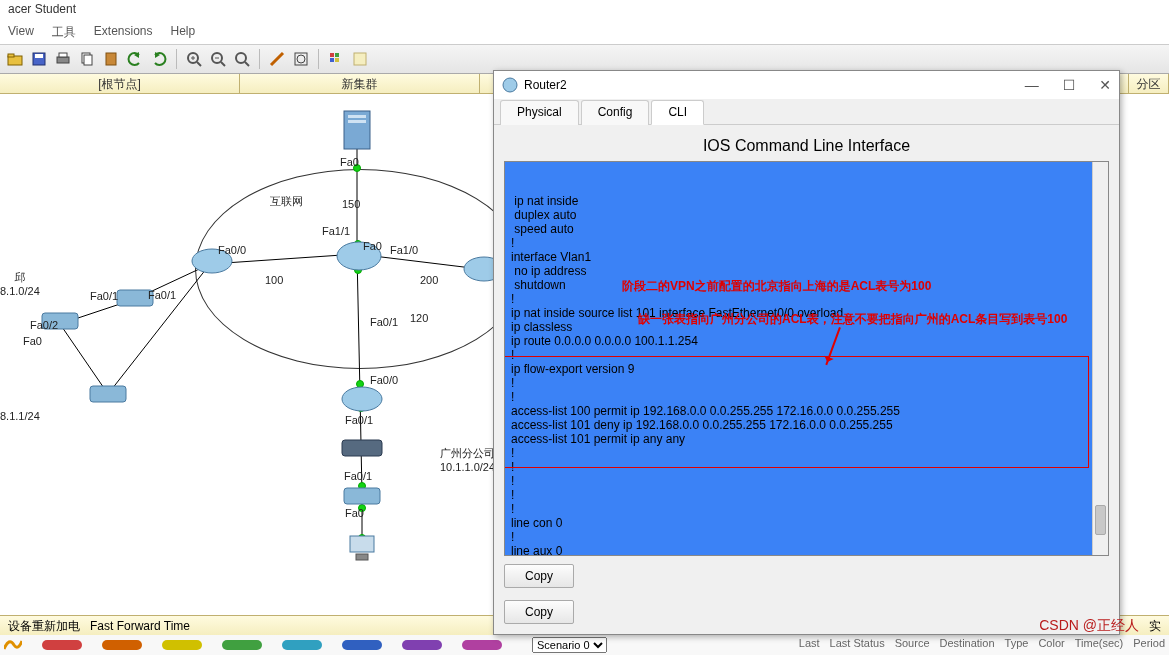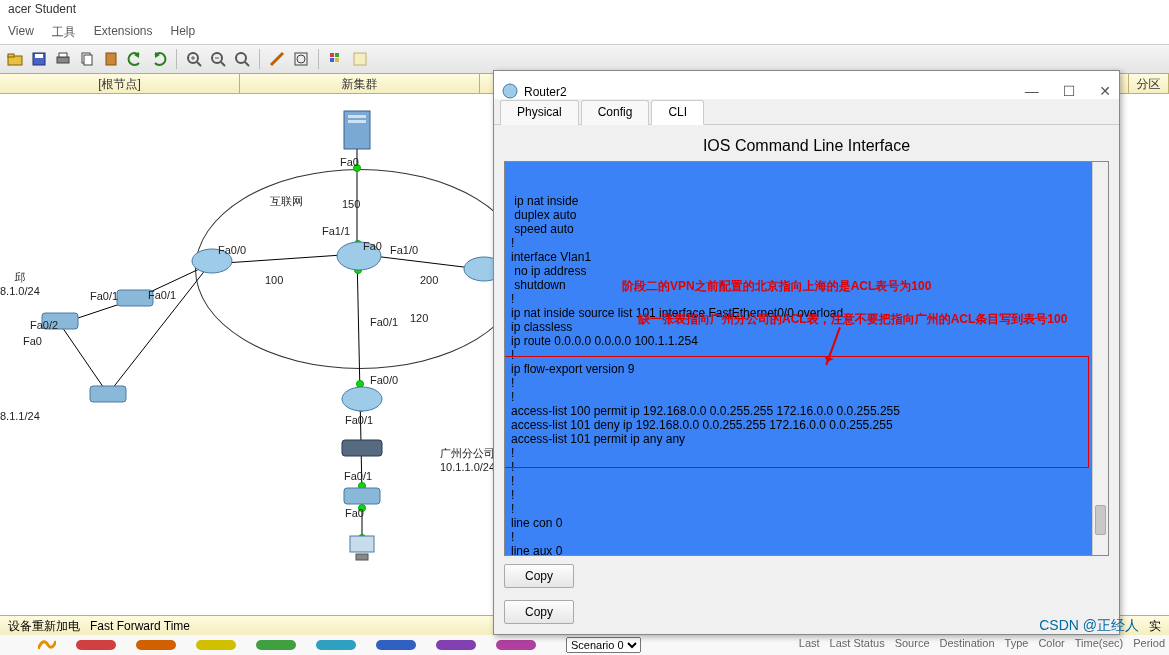--- a/index.html
+++ b/index.html
@@ -12,42 +12,42 @@
 .tb-sep { width: 1px; height: 20px; background: #bbb; margin: 0 4px; }
 .tabs-row { height: 20px; background: linear-gradient(#fffbdf,#f5eec0); border-bottom: 1px solid #c0b070; display: flex; }
 .tab-cell { flex: 0 0 240px; text-align: center; line-height: 20px; border-right: 1px solid #c0b070; font-size: 12px; color: #333; }
 .tab-cell.wide { flex: 1; }
 .canvas-area { position: absolute; top: 94px; left: 0; right: 0; bottom: 40px; background: #fff; }
 .device { position: absolute; text-align: center; font-size: 11px; color: #222; }
 .dev-label { position: absolute; font-size: 11px; color: #222; white-space: nowrap; text-align: center; }
 .port-dot { position: absolute; width: 8px; height: 8px; background: #14d214; border-radius: 50%; border:1px solid #0a0; }
 .circle-net { position: absolute; width: 330px; height: 200px; border: 1px solid #333; border-radius: 50%; left: 195px; top: 75px; }
 .status-row { position: absolute; bottom: 20px; left: 0; right: 0; height: 20px; background: linear-gradient(#fffbdf,#f5eec0); border-top: 1px solid #c0b070; padding: 2px 8px; font-size: 12px; }
-.bottom-bar { position: absolute; bottom: 0; left: 0; right: 0; height: 20px; background: #f8f8f8; display: flex; align-items: center; font-size: 11px; color: #666; padding-left: 34px; }
+.bottom-bar { position: absolute; bottom: 0; left: 0; right: 0; height: 20px; background: #f8f8f8; display: flex; align-items: center; font-size: 11px; color: #666; }
 .pen { width: 40px; height: 10px; margin-left: 20px; border-radius: 5px; }
 
 .dlg { position: absolute; left: 493px; top: 70px; width: 627px; height: 565px; background: #f0f0f0; border: 1px solid #888; box-shadow: 2px 2px 6px rgba(0,0,0,.3); }
-.dlg-title { height: 28px; display: flex; align-items: flex-end; padding: 0 8px; background: #fff; }
+.dlg-title { height: 28px; display: flex; align-items: center; padding: 0 8px; background: #fff; }
 .dlg-title-icon { width: 16px; height: 16px; margin-right: 6px; }
 .dlg-ctrls { margin-left: auto; display: flex; gap: 24px; color: #555; font-size: 14px; }
 .dlg-tabs { height: 26px; background: #f0f0f0; display: flex; border-bottom: 1px solid #ccc; padding-left: 6px; }
 .dlg-tab { padding: 4px 16px; border: 1px solid #ccc; border-bottom: none; margin-right: 2px; background: #f8f8f8; border-radius: 3px 3px 0 0; font-size: 12px; position: relative; top: 1px; }
 .dlg-tab.active { background: #fff; border-bottom: 1px solid #fff; }
 .dlg-body { padding: 6px 10px 10px 10px; height: calc(100% - 54px); display: flex; flex-direction: column; }
 .cli-title { text-align: center; font-size: 16px; padding: 6px 0; }
 .cli-box { flex: 1; border: 1px solid #888; background: #3b82f6; font-family: "Courier New", monospace; font-size: 12px; line-height: 14px; padding: 4px 6px; position: relative; white-space: pre; overflow: hidden; }
 .cli-scroll { position: absolute; right: 0; top: 0; bottom: 0; width: 16px; background: #f0f0f0; border-left: 1px solid #ccc; }
 .cli-scroll-thumb { position: absolute; left: 2px; right: 2px; bottom: 20px; height: 30px; background: #c8c8c8; border: 1px solid #aaa; border-radius: 2px; }
 .btn-row { display: flex; justify-content: flex-end; gap: 12px; padding-top: 8px; flex-direction: column; }
 .btn { width: 70px; height: 24px; background: linear-gradient(#fdfdfd,#e6e6e6); border: 1px solid #aaa; border-radius: 2px; font-size: 12px; }
 .annot-red { position: absolute; color: #e00000; font-size: 12px; font-weight: bold; white-space: nowrap; pointer-events: none; }
 .red-box { position: absolute; border: 1px solid #e00000; pointer-events: none; }
 .red-arrow { position: absolute; width: 2px; background: #e00000; transform-origin: top left; }
 .red-arrow::after { content: ''; position: absolute; bottom: -2px; left: -4px; border: 5px solid transparent; border-top-color: #e00000; }
-.watermark { position: absolute; right: 30px; bottom: 20px; color: #0369a1; font-size: 14px; pointer-events: none; margin-left: 32px; }
+.watermark { position: absolute; right: 30px; bottom: 20px; color: #b91c1c; font-size: 14px; pointer-events: none; margin-left: 32px; }
 .right-cols { position: absolute; right: 0; bottom: 0; height: 18px; display: flex; gap: 10px; font-size: 11px; color: #666; padding-right: 4px; }
 </style>
 </head>
 <body>
 
 <div class="title-bar"><span>acer Student</span></div>
 
 <div class="menu-bar">
   <span>View</span>
   <span>工具</span>

